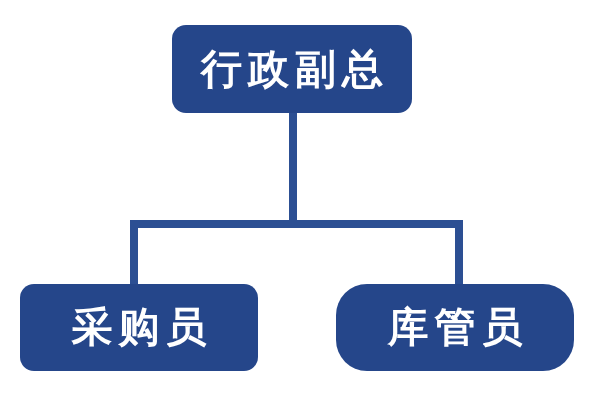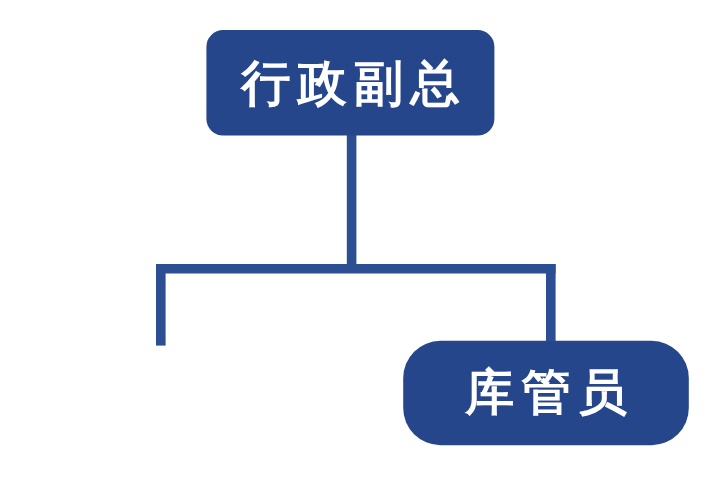--- a/index.html
+++ b/index.html
@@ -102,18 +102,21 @@
 
   <div class="connector" id="connector-root-stem"></div>
   <div class="connector" id="connector-horizontal-bar"></div>
   <div class="connector" id="connector-left-drop"></div>
   <div class="connector" id="connector-right-drop"></div>
 
   <div class="node" id="node-root">
     <span class="node-label">行政副总</span>
   </div>
 
+  <div class="node" id="node-child-1">
+    <span class="node-label">采购员</span>
+  </div>
 
   <div class="node" id="node-child-2">
     <span class="node-label">库管员</span>
   </div>
 
 </div>
 
 </body></html>

